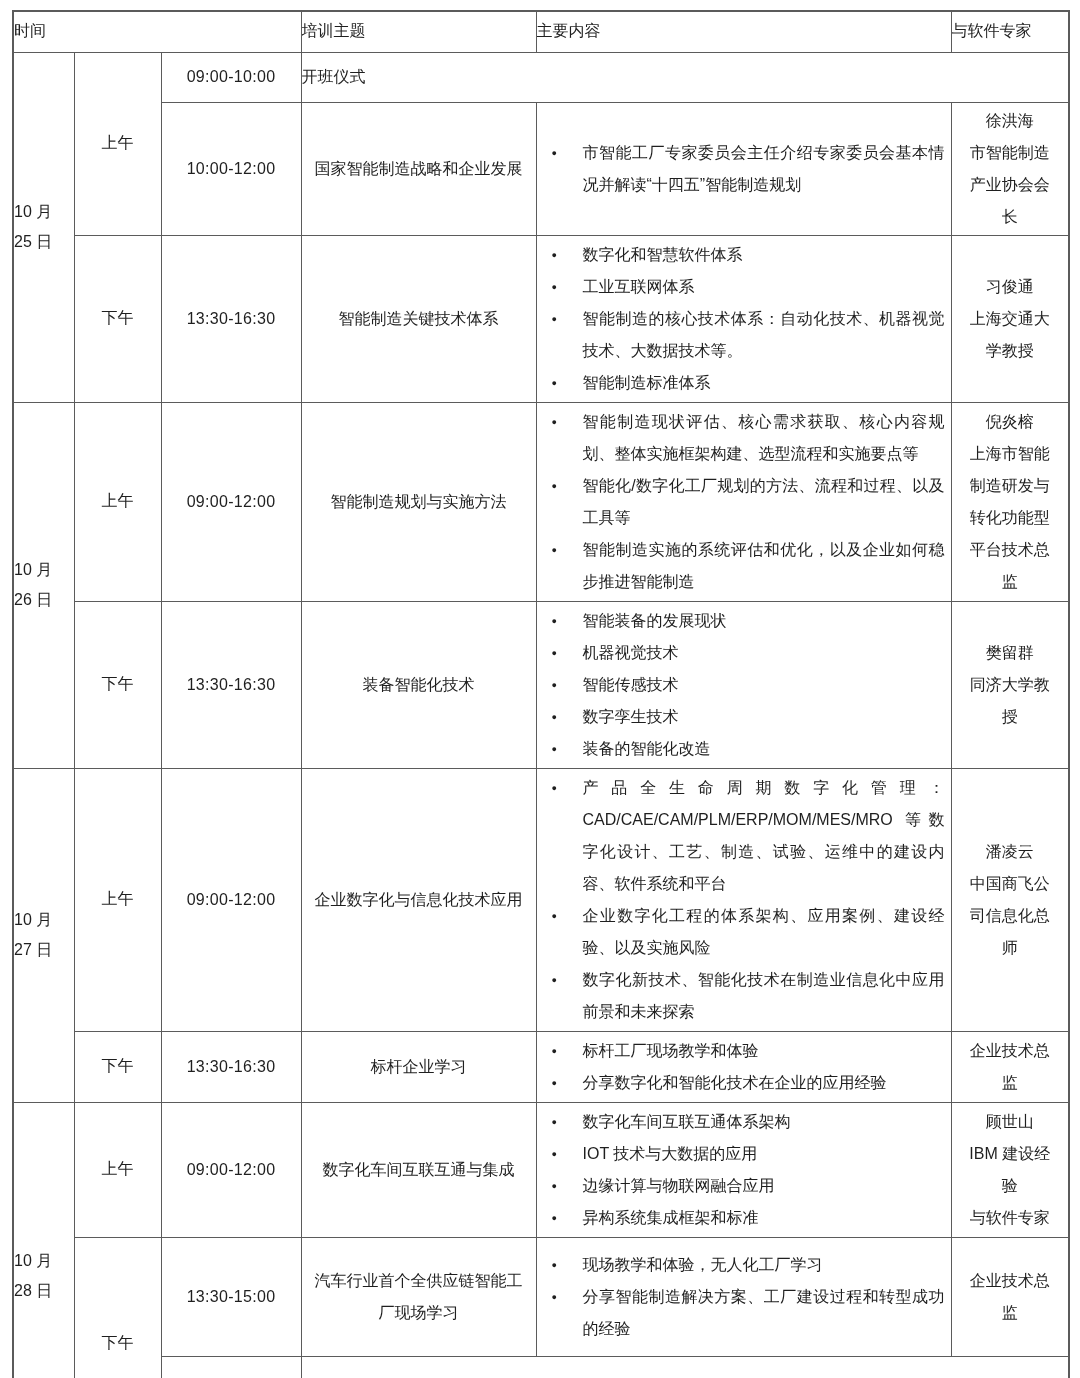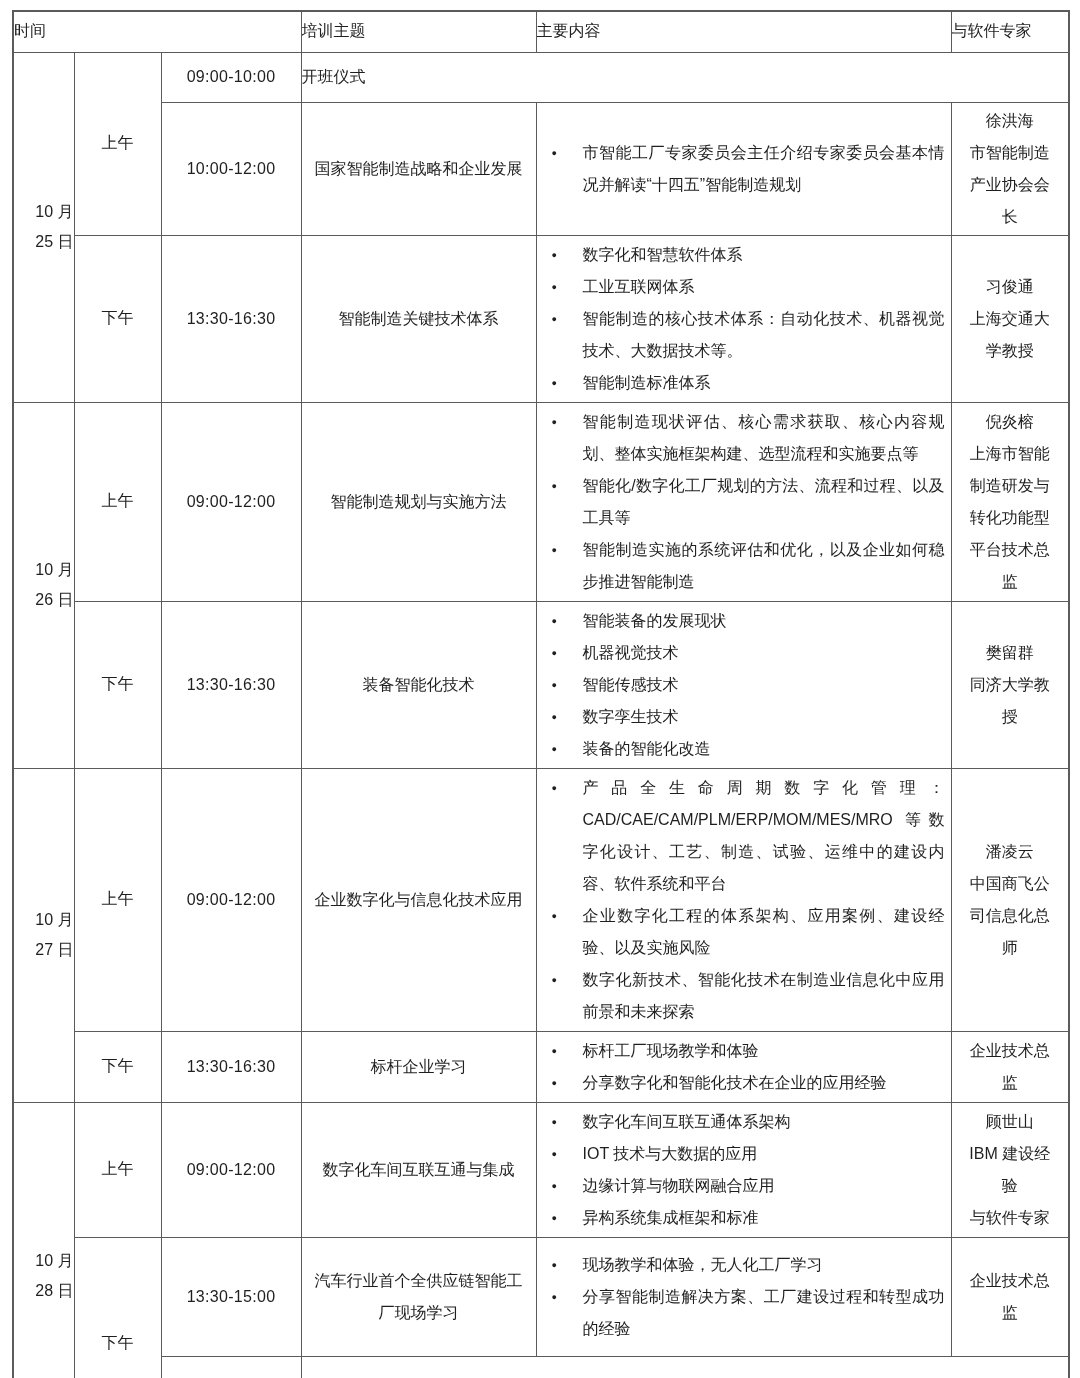--- a/index.html
+++ b/index.html
@@ -22,21 +22,21 @@
   }
   td,th{
     border:1px solid var(--line);
     vertical-align:middle;
     padding:0;
     font-weight:normal;
     font-size:16px;
     overflow:hidden;
   }
   th{text-align:left;}
-  .c-date{text-align:right;padding-left:8px;}
+  .c-date{text-align:left;}
   .c-date div{line-height:30px;}
   .c-ampm{text-align:center;}
   .c-time{text-align:center;letter-spacing:0.3px;}
   .c-topic{text-align:center;line-height:32px;padding:2px 12px;}
   .c-topic.left{text-align:center;margin-top:22px;}
   .c-banner{text-align:left;}
   .c-content{padding:3px 6px 3px 12px;}
   .bullet-item{display:flex;align-items:flex-start;}
   .bullet-dot{flex:0 0 34px;width:34px;font-size:9px;line-height:32px;padding-left:3px;}
   .btext{flex:1;line-height:32px;text-align:justify;}

